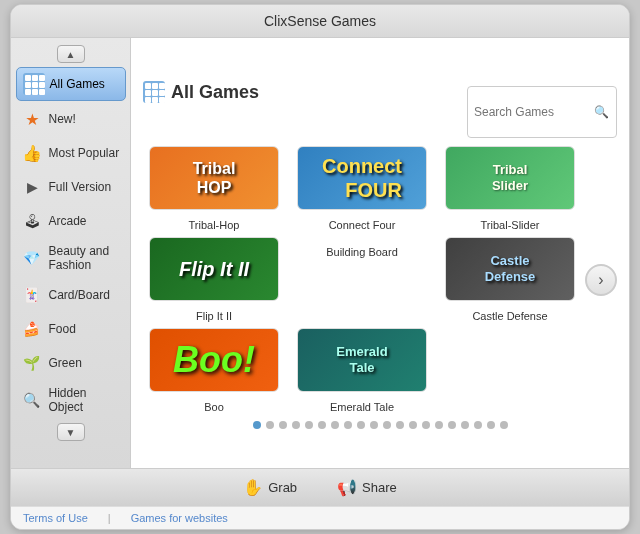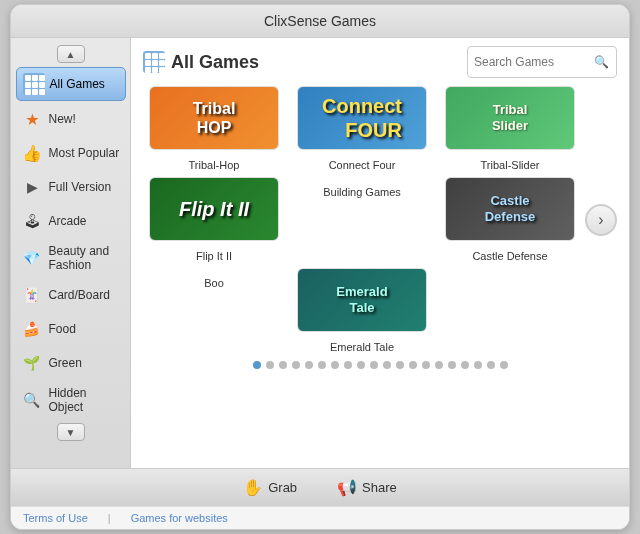--- a/index.html
+++ b/index.html
@@ -121,22 +121,23 @@
     .grid-icon-cell {
       background: #fff;
       border-radius: 1px;
     }
     .search-box {
       display: flex;
       align-items: center;
       border: 1px solid #ccc;
       border-radius: 4px;
       background: #fff;
-      padding: 8px 6px;
+      padding: 18px 6px;
       width: 150px;
+      margin-top: 40px;
     }
     .search-box input {
       border: none;
       outline: none;
       font-size: 12px;
       color: #999;
       width: 120px;
       background: transparent;
     }
     .search-icon {
@@ -416,30 +417,33 @@
             <span class="game-label">Tribal-Slider</span>
           </div>
 
           <div class="game-item">
             <div class="game-thumb flip-it">
               <span class="game-title-text" style="font-size:20px;color:#fff;text-shadow:2px 2px 3px #000;font-style:italic;">Flip It II</span>
             </div>
             <span class="game-label">Flip It II</span>
           </div>
           <div class="game-item">
-            <span class="game-label">Building Games</span>
+            <span class="game-label">Building Board</span>
           </div>
 
           <div class="game-item">
             <div class="game-thumb castle-defense">
               <span class="game-title-text" style="font-size:13px;color:#adf;text-shadow:2px 2px 3px #000;">Castle<br>Defense</span>
             </div>
             <span class="game-label">Castle Defense</span>
           </div>
           <div class="game-item">
+            <div class="game-thumb boo">
+              <span class="game-title-text" style="font-size:36px;color:#6bff20;text-shadow:2px 2px 4px #000;font-style:italic;">Boo!</span>
+            </div>
             <span class="game-label">Boo</span>
           </div>
           <div class="game-item">
             <div class="game-thumb emerald-tale">
               <span class="game-title-text" style="font-size:13px;color:#afe;text-shadow:2px 2px 3px #000;">Emerald<br>Tale</span>
             </div>
             <span class="game-label">Emerald Tale</span>
           </div>
         </div>
         <div class="next-btn">›</div>

